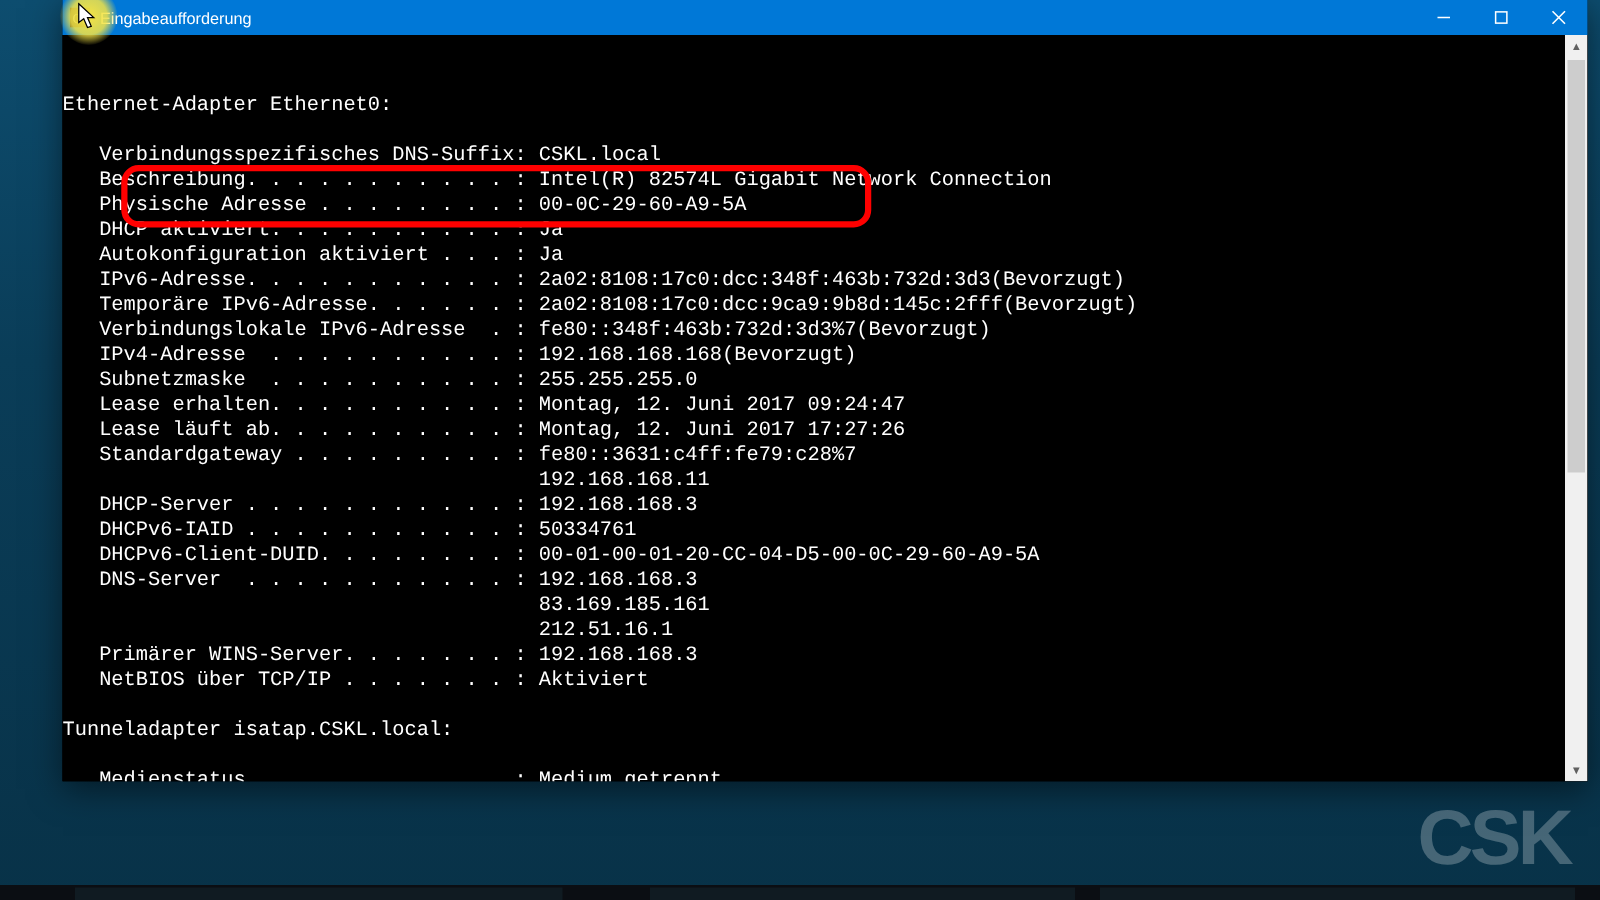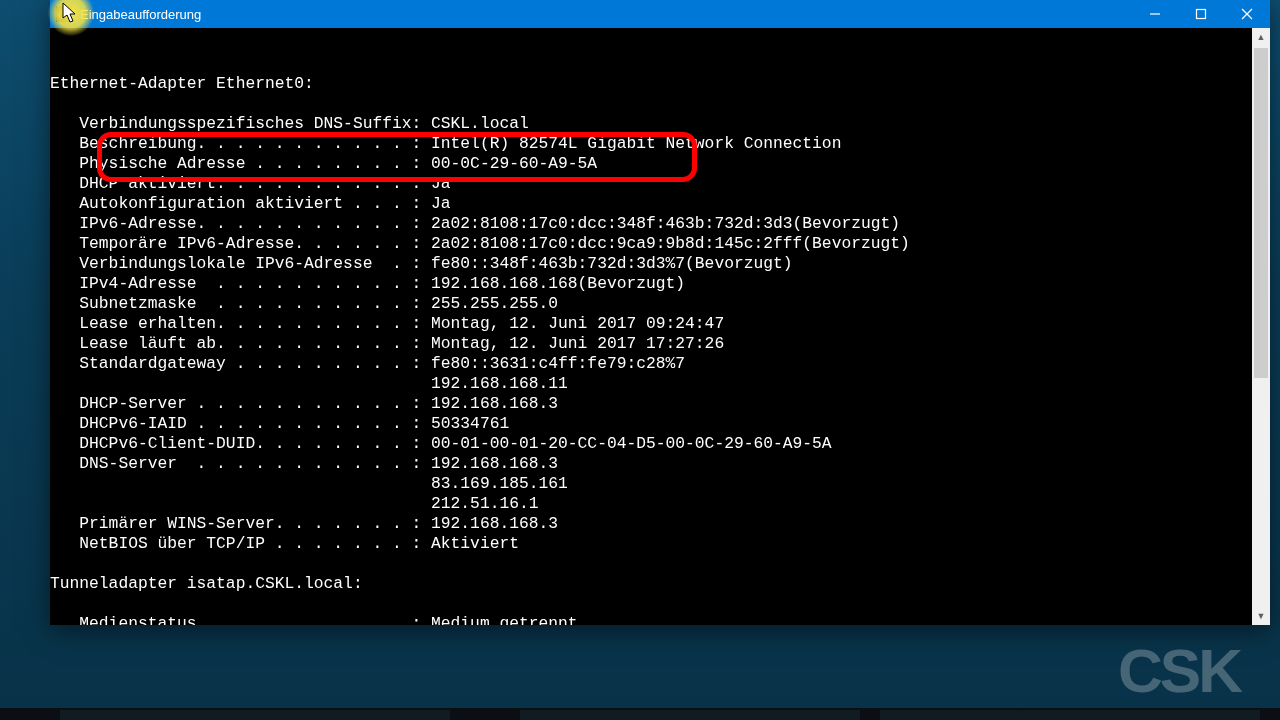--- a/index.html
+++ b/index.html
@@ -62,21 +62,21 @@
     position:absolute; width:46px; height:46px; border-radius:50%;
     background:radial-gradient(circle,#f5e445 0%,rgba(245,228,69,.85) 45%,rgba(245,228,69,0) 72%);
     pointer-events:none;
   }
   .cursor {
     position:absolute; width:16px; height:22px; pointer-events:none;
   }
 
   
   .logo {
-    position:absolute; right:40px; bottom:14px;
+    position:absolute; right:24px; bottom:14px;
     font-family:Arial,Helvetica,sans-serif; font-weight:900;
     font-size:62px; color:rgba(255,255,255,.25); letter-spacing:-3px;
   }
 
   
   .taskbar {
     position:absolute; left:0; bottom:0; width:1280px; height:12px;
     background:#0b0e13;
   }
   .taskblob {

